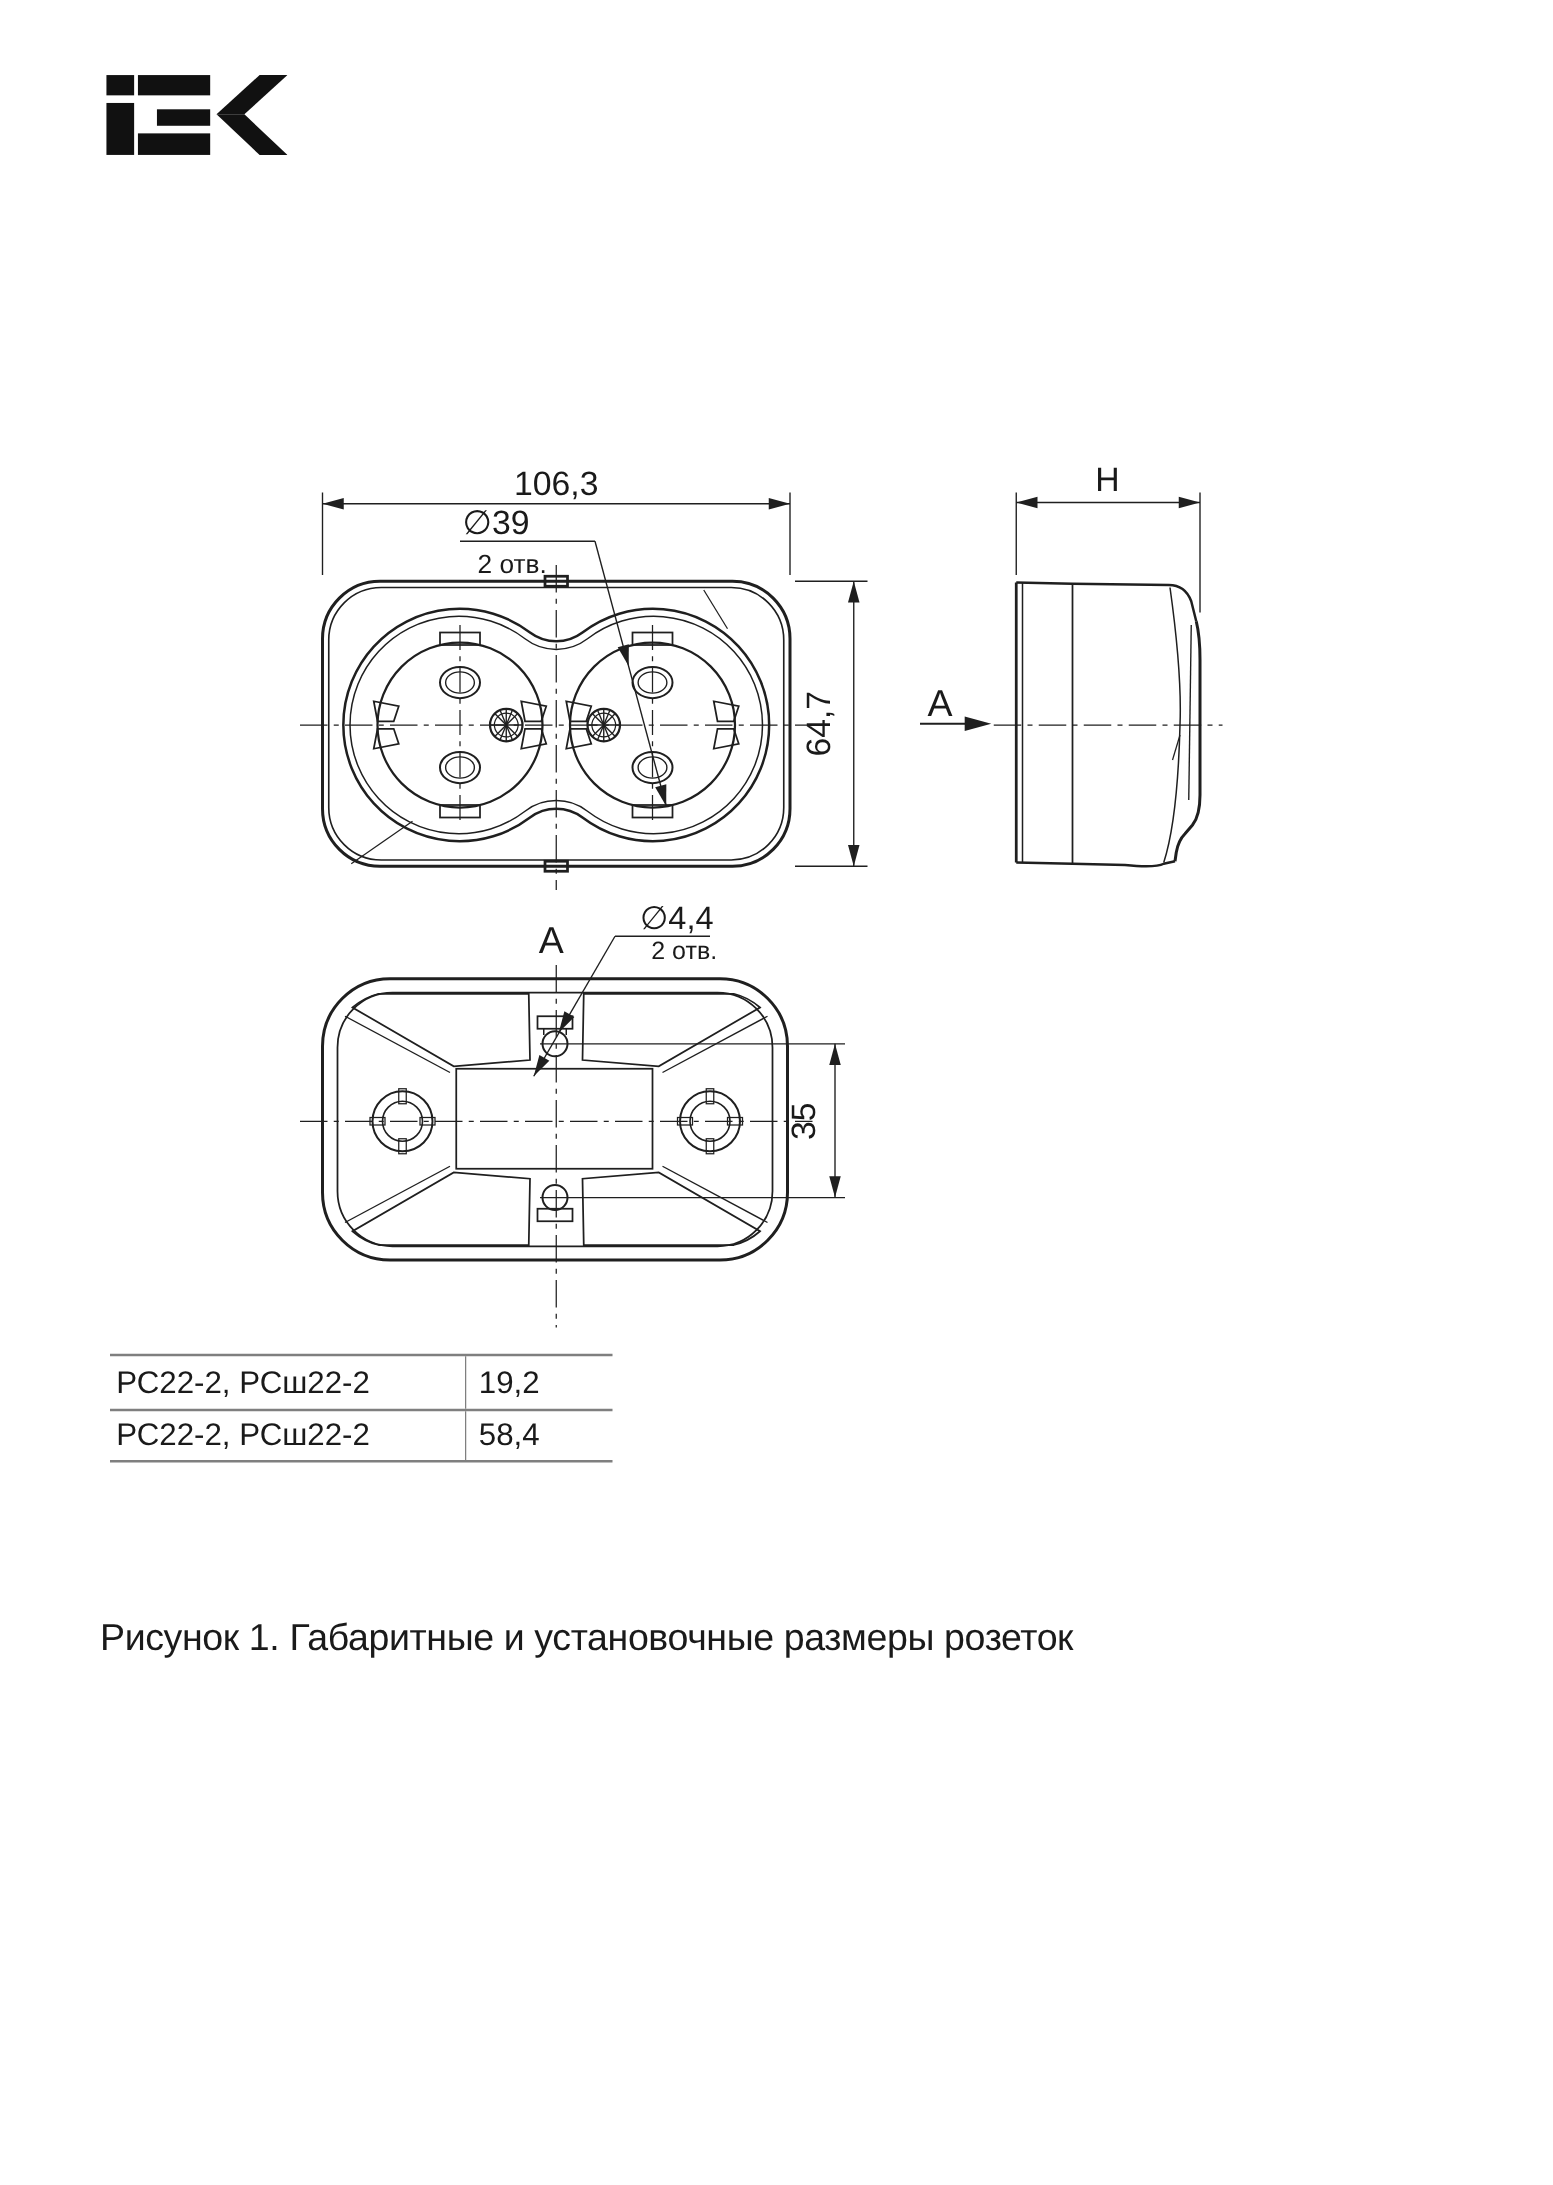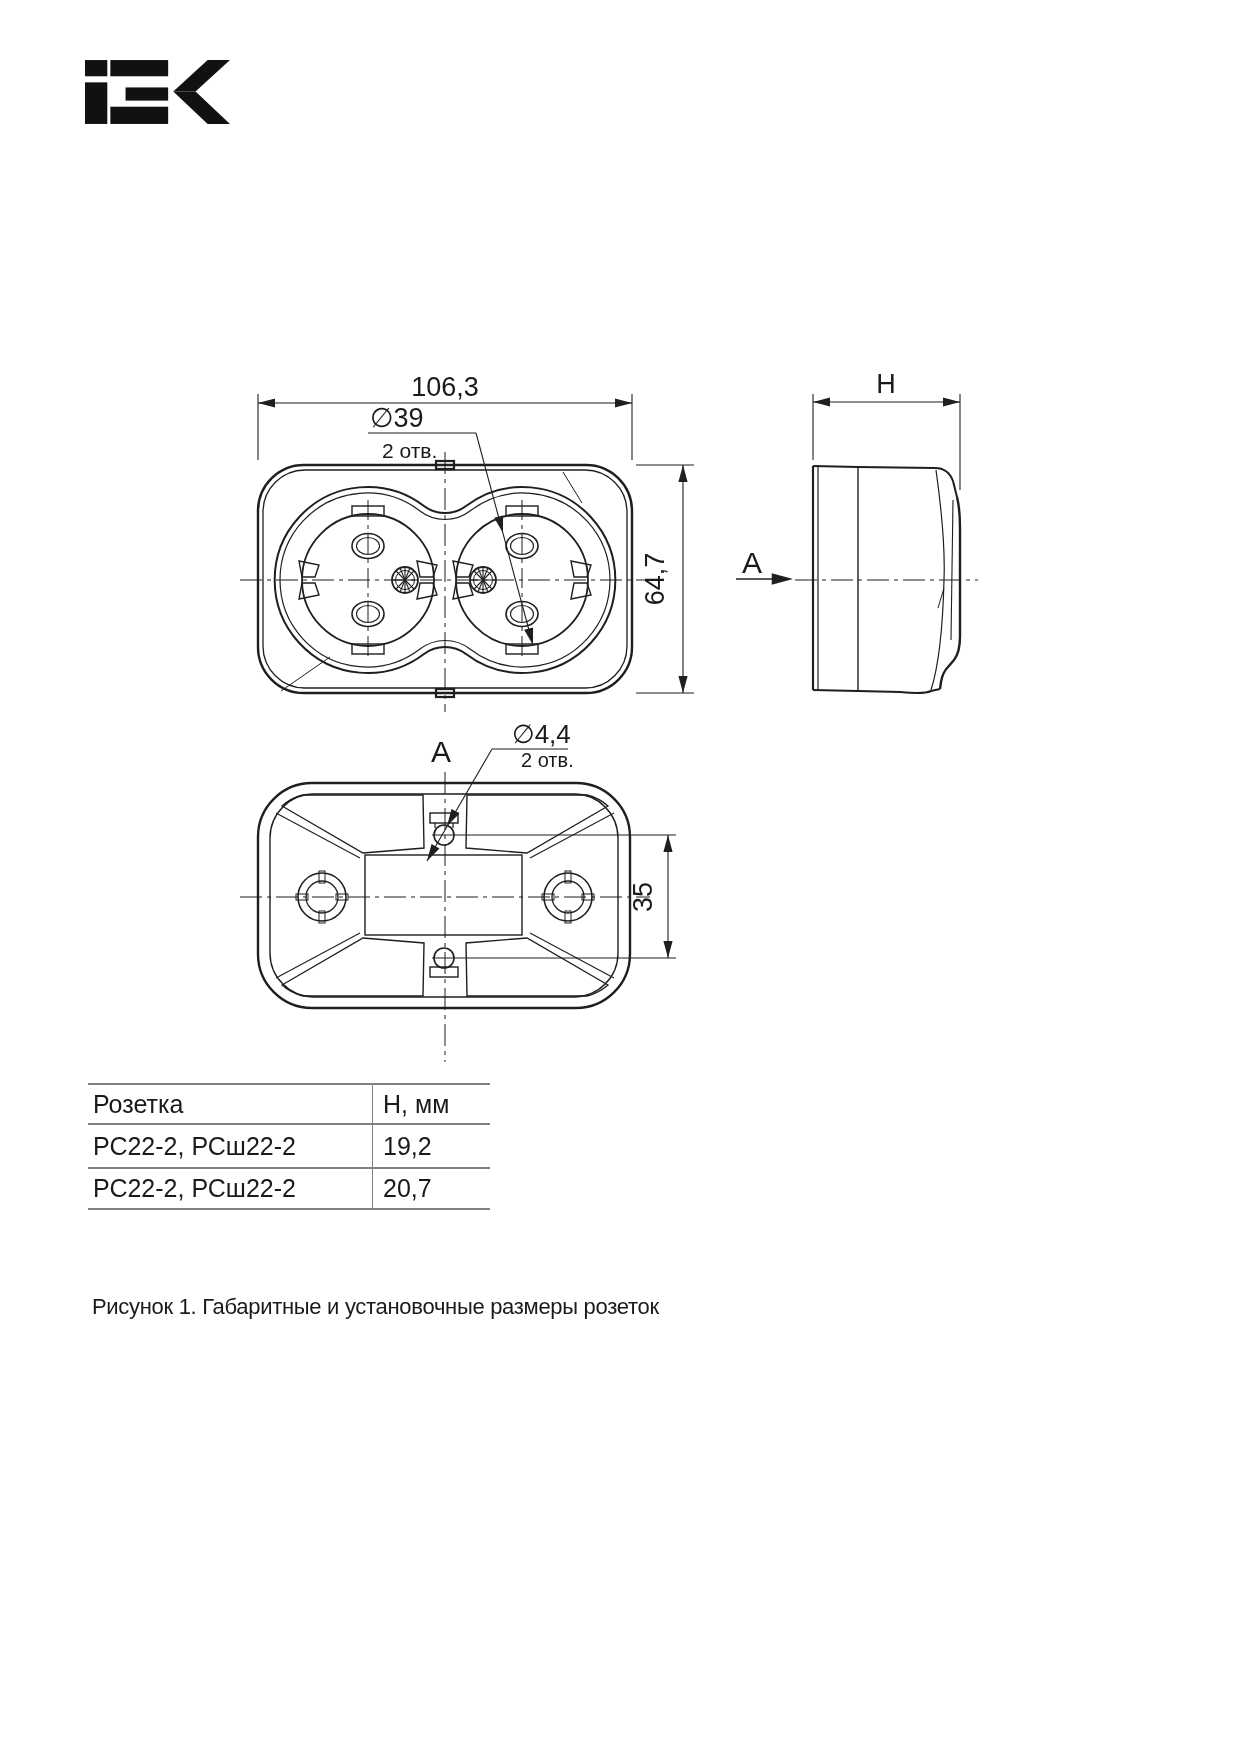--- a/index.html
+++ b/index.html
@@ -10,21 +10,21 @@
   .drawing-line{stroke:#1f1f1f;fill:none;}
   
   .spec-table{left:88px;top:1083px;width:402px;border-top:2px solid #7f7f7f;border-bottom:2px solid #7f7f7f;font-size:25px;}
   .spec-row{display:grid;grid-template-columns:284px 118px;border-bottom:2px solid #7f7f7f;}
   .spec-row:last-child{border-bottom:none;}
   .spec-cell{display:flex;align-items:center;padding:0 0 0 5px;}
   .spec-cell.c2{border-left:1.5px solid #7f7f7f;padding-left:10px;}
   .spec-row.hdr{height:38px;}
   .spec-row.r1{height:42px;}
   .spec-row.r2{height:39px;}
-  .caption{left:92px;top:1294px;font-size:22px;letter-spacing:-0.3px;white-space:nowrap;}
+  .caption{left:80px;top:1294px;font-size:30px;letter-spacing:-0.3px;white-space:nowrap;}
 </style>
 </head>
 <body>
 
 <svg class="abs" style="left:85px;top:60px;" width="145" height="64" viewBox="25 21 143 63" role="img" aria-label="iEK">
   <g fill="#111111">
     <rect x="25" y="21" width="22" height="16"></rect>
     <rect x="25" y="43" width="22" height="41"></rect>
     <rect x="50" y="21" width="57" height="16"></rect>
     <rect x="65" y="48" width="42" height="13"></rect>
@@ -219,27 +219,23 @@
     <line class="drawing-line" x1="432" y1="835" x2="676" y2="835" stroke-width="1"></line>
     <line class="drawing-line" x1="432" y1="958" x2="676" y2="958" stroke-width="1"></line>
     <line class="drawing-line" x1="668" y1="835" x2="668" y2="958" stroke-width="1.1"></line>
     <use href="#arr" transform="translate(668,835) rotate(-90)"></use>
     <use href="#arr" transform="translate(668,958) rotate(90)"></use>
     <text transform="translate(652,897) rotate(-90)" font-size="27" text-anchor="middle">35</text>
   </g>
 </svg>
 
 <div class="abs spec-table">
-  <div class="spec-row hdr">
-    <div class="spec-cell c1">Розетка</div>
-    <div class="spec-cell c2">Н, мм</div>
-  </div>
   <div class="spec-row r1">
     <div class="spec-cell c1">РС22-2, РСш22-2</div>
     <div class="spec-cell c2">19,2</div>
   </div>
   <div class="spec-row r2">
     <div class="spec-cell c1">РС22-2, РСш22-2</div>
-    <div class="spec-cell c2">20,7</div>
+    <div class="spec-cell c2">58,4</div>
   </div>
 </div>
 
 <div class="abs caption">Рисунок 1. Габаритные и установочные размеры розеток</div>
 
 </body></html>

